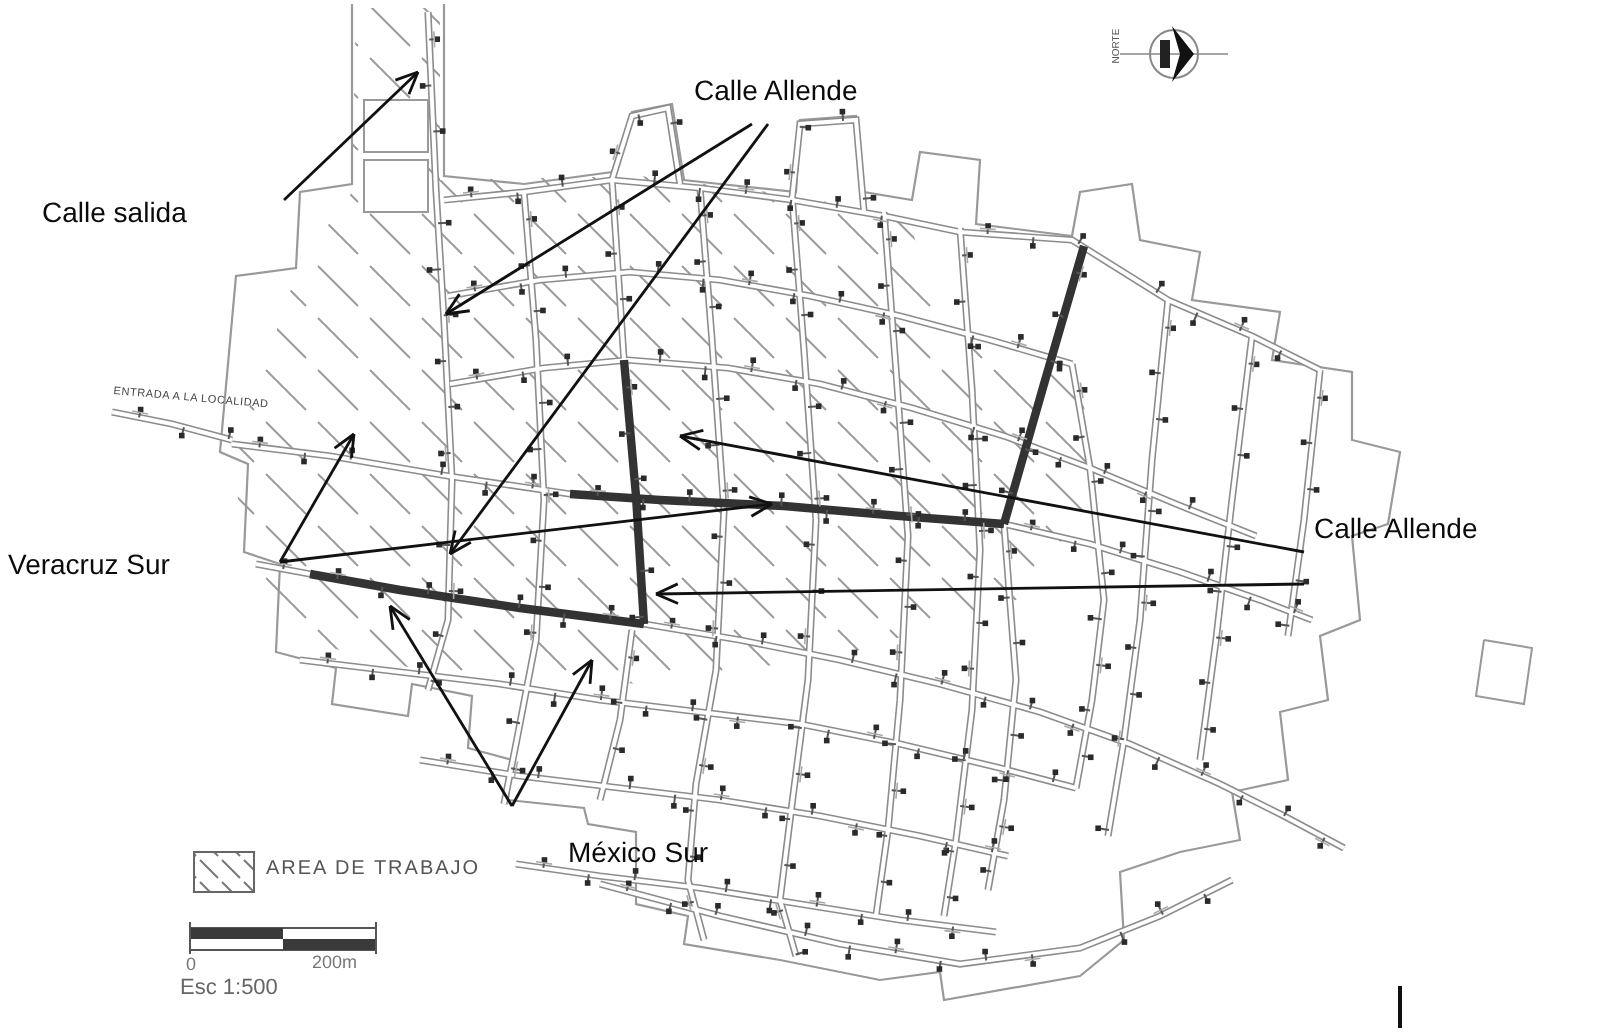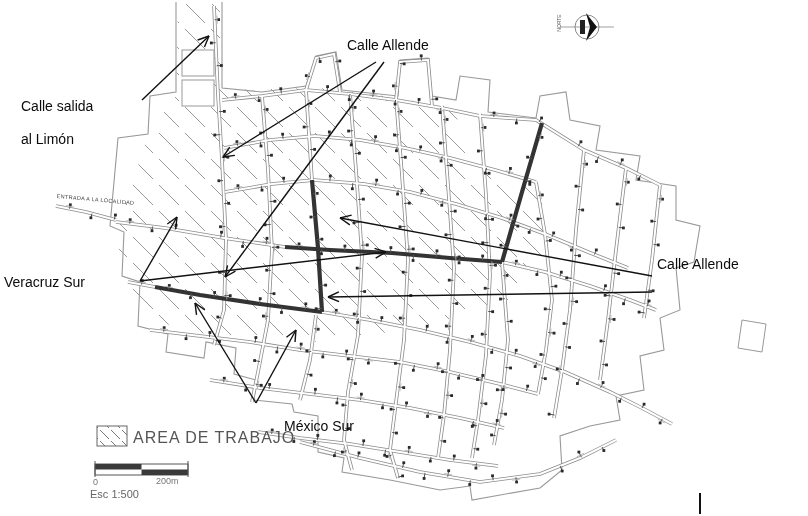--- a/index.html
+++ b/index.html
@@ -776,34 +776,33 @@
         <line x1="195" y1="303" x2="204.88327246406988" y2="309.80594779593247" stroke="#111111" stroke-width="1.4"></line>
         <line x1="256" y1="403" x2="296" y2="330" stroke="#111111" stroke-width="1.4"></line>
         <line x1="296" y1="330" x2="286.4435971862744" y2="337.2577658588451" stroke="#111111" stroke-width="1.4"></line>
         <line x1="296" y1="330" x2="295.0259017862213" y2="341.96039851635027" stroke="#111111" stroke-width="1.4"></line>
       </g>
       <line x1="700" y1="493" x2="700" y2="514" stroke="#111" stroke-width="2"></line>
     </svg>
 
   <div class="lbl" style="left:21px;top:90px;line-height:33px;">
     <div>Calle salida</div>
-    <div>al Limón</div>
   </div>
 
   <div class="lbl" style="left:347px;top:29px;">Calle Allende</div>
 
   <div class="lbl" style="left:4px;top:266px;">Veracruz Sur</div>
 
   <div class="lbl" style="left:657px;top:248px;">
     <div>Calle Allende</div>
   </div>
 
   <div class="lbl" style="left:252px;top:410px;margin-left:32px;">México Sur</div>
 
   <div class="tiny" style="left:57px;top:193px;font-size:5.5px;letter-spacing:.3px;transform:rotate(5deg);transform-origin:left top;">ENTRADA A LA LOCALIDAD</div>
 
   <div class="tiny" style="left:550px;top:20px;font-size:5px;color:#555;transform:rotate(-90deg);transform-origin:center;">NORTE</div>
 
-  <div class="tiny" style="left:133px;top:429px;font-size:16px;color:#555;letter-spacing:1px;">AREA DE TRABAJO</div>
+  <div class="tiny" style="left:133px;top:429px;font-size:10px;color:#555;letter-spacing:1px;">AREA DE TRABAJO</div>
   <div class="tiny" style="left:93px;top:477px;font-size:9px;color:#777;">0</div>
   <div class="tiny" style="left:156px;top:476px;font-size:9px;color:#777;">200m</div>
   <div class="tiny" style="left:90px;top:488px;font-size:11px;color:#666;">Esc 1:500</div>
 </div>
 
 </body></html>

